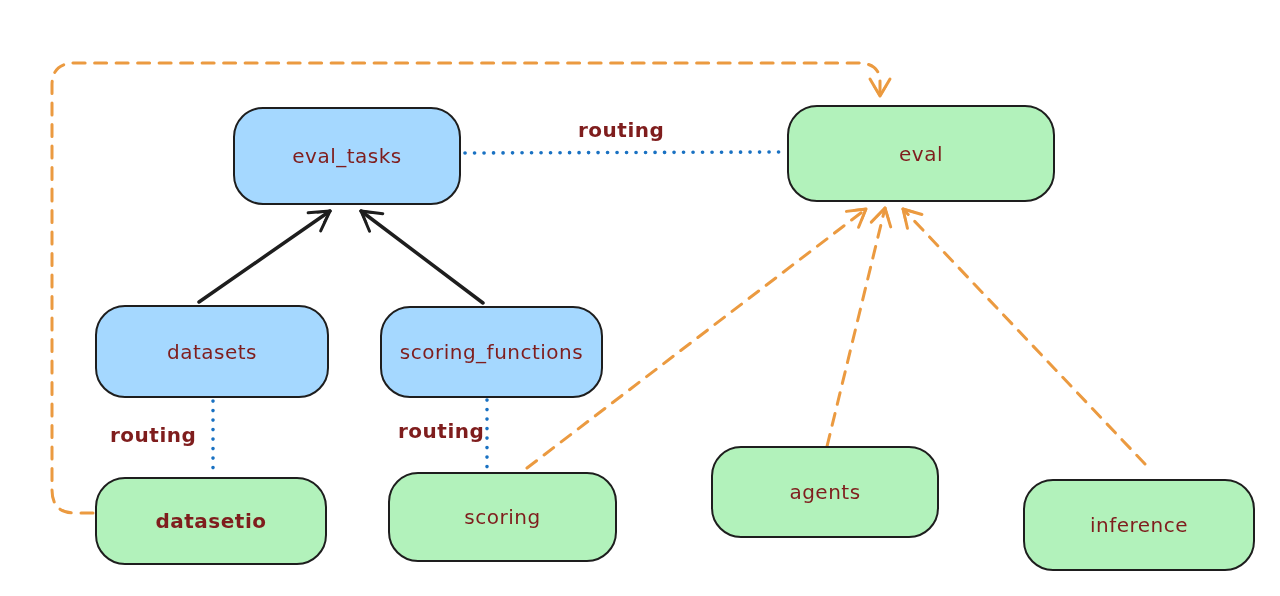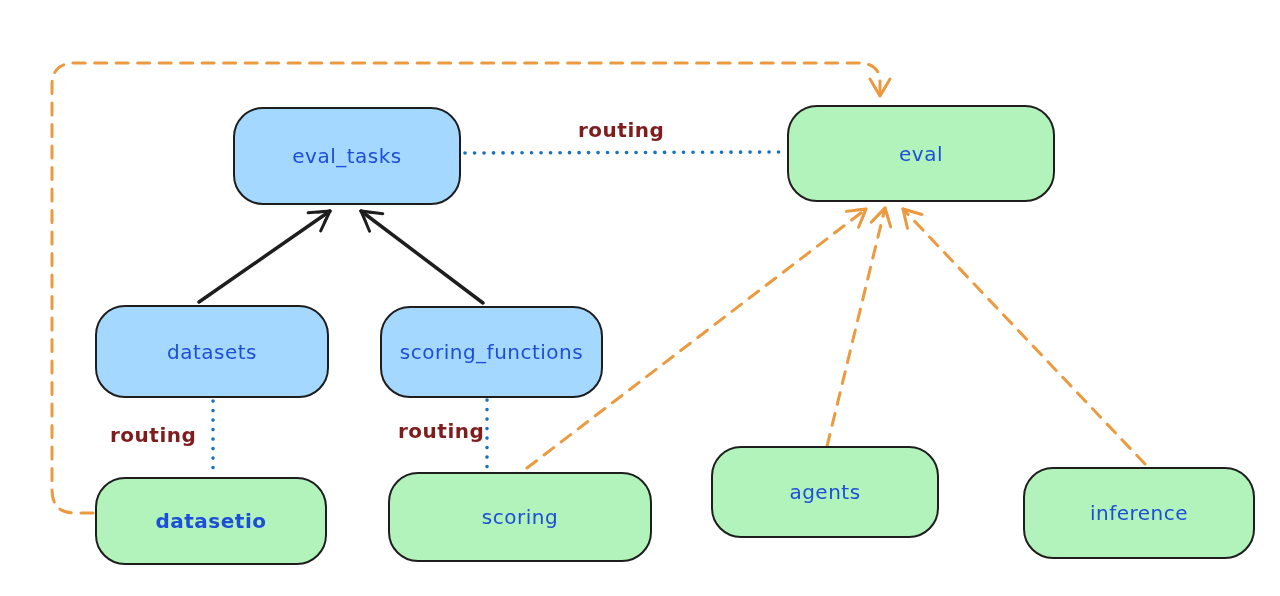--- a/index.html
+++ b/index.html
@@ -23,21 +23,21 @@
   }
   .node {
     position: absolute;
     box-sizing: border-box;
     border: 2.5px solid #1e1e1e;
     border-radius: 30px;
     display: flex;
     align-items: center;
     justify-content: center;
     font-size: 20px;
-    color: #1d4ed8;
+    color: #7f1d1d;
     letter-spacing: 0.5px;
   }
   .node-blue  { background: #a5d8ff; }
   .node-green { background: #b2f2bb; }
   .edge-label {
     position: absolute;
     color: #7f1d1d;
     font-size: 20px;
     font-weight: bold;
     text-align: center;
@@ -88,29 +88,29 @@
   </div>
 
   <div class="node node-blue" style="left:95px; top:305px; width:234px; height:93px;">
     <span>datasets</span>
   </div>
 
   <div class="node node-green" style="left:95px; top:477px; width:232px; height:88px;font-weight:bold;">
     <span>datasetio</span>
   </div>
 
-  <div class="node node-green" style="left:388px; top:472px; width:264px; height:90px;text-align:right;">
+  <div class="node node-green" style="left:388px; top:472px; width:229px; height:90px;text-align:right;">
     <span>scoring</span>
   </div>
 
   <div class="node node-green" style="left:711px; top:446px; width:228px; height:92px;">
     <span>agents</span>
   </div>
 
-  <div class="node node-green" style="left:1023px; top:467px; width:232px; height:92px;">
+  <div class="node node-green" style="left:1023px; top:479px; width:232px; height:92px;">
     <span>inference</span>
   </div>
 
   <span class="edge-label" style="left:578px; top:118px; width:80px;">routing</span>
   <span class="edge-label" style="left:110px; top:423px; width:86px;">routing</span>
   <span class="edge-label" style="left:398px; top:419px; width:84px;">routing</span>
 
 </div>
 
 </body></html>

